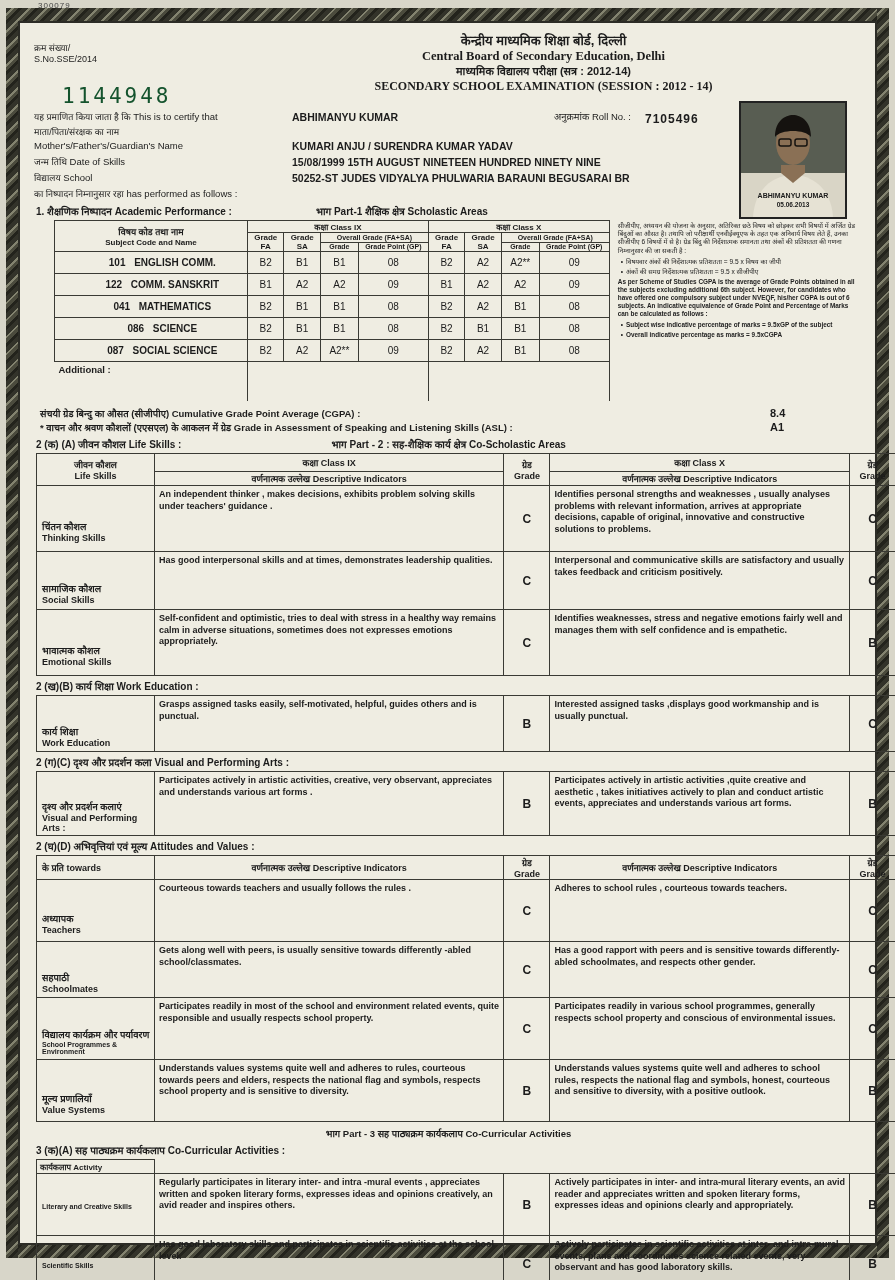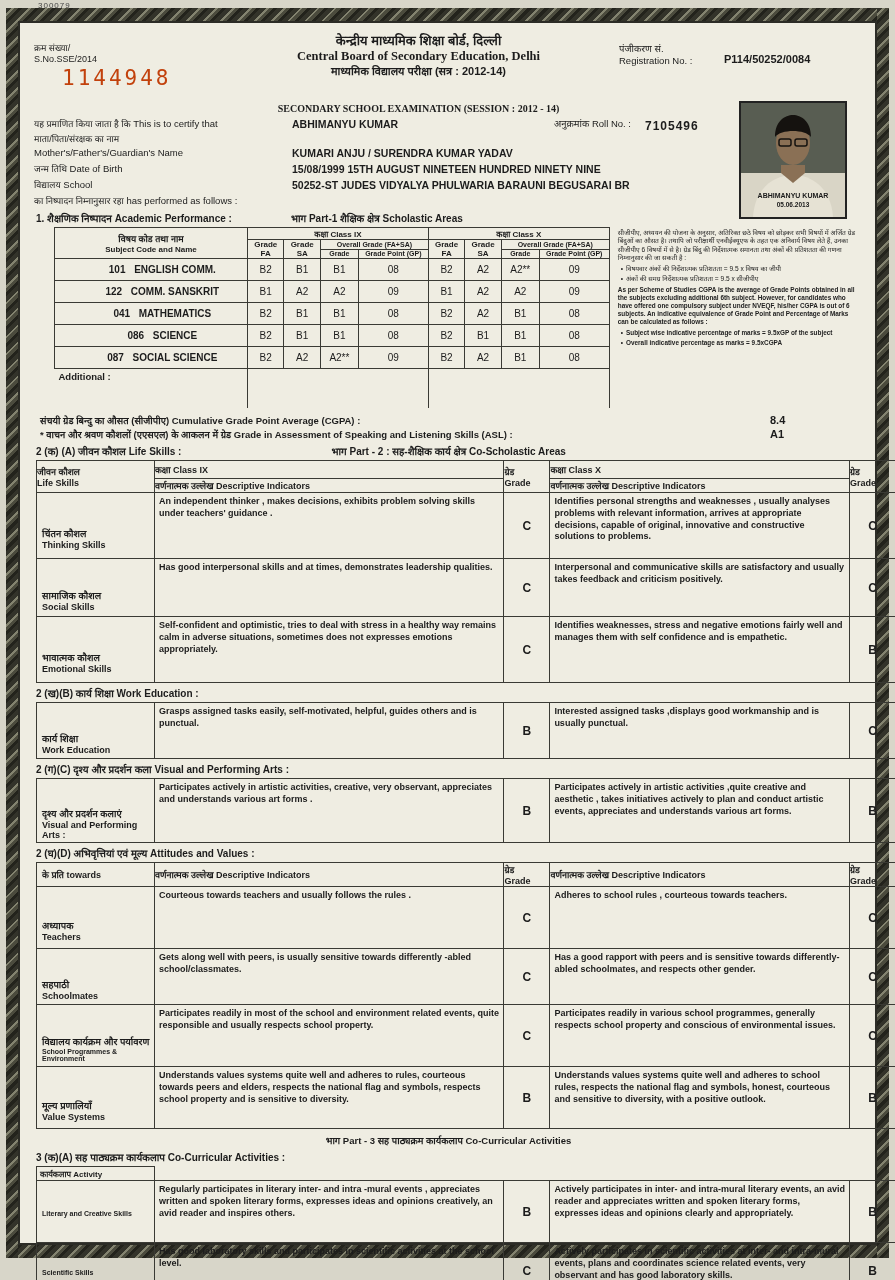--- a/index.html
+++ b/index.html
@@ -15,44 +15,44 @@
   .edge.bottom { left:0; right:0; bottom:0; height:13px; }
   .edge.left { left:0; top:0; bottom:0; width:12px; }
   .edge.right { right:0; top:0; bottom:0; width:12px; }
   .paper { position:absolute; left:12px; top:13px; right:12px; bottom:13px; background:#efede2; border:2px solid #2c2c26; padding:6px 12px 4px 14px; }
 
   .small-hi { font-size:9px; }
 
   
   .hdr { display:flex; margin-top:4px; }
   .hdr-left { width:190px; font-size:9px; padding-top:8px; }
-  .serial-no { font-size:21px; letter-spacing:3px; color:#c2410c; margin:2px 0 0 28px; font-family:"DejaVu Sans Mono",monospace; }
+  .serial-no { font-size:21px; letter-spacing:3px; color:#14532d; margin:20px 0 0 28px; font-family:"DejaVu Sans Mono",monospace; }
   .hdr-center { flex:1; text-align:center; line-height:1.25; }
   .hdr-center .l1 { font-size:13px; font-weight:700; }
   .hdr-center .l2 { font-size:12.5px; font-weight:700; font-family:"Liberation Serif","DejaVu Serif",serif; }
   .hdr-center .l3 { font-size:11px; font-weight:700; }
-  .hdr-center .l4 { font-size:10px; font-weight:700; font-family:"Liberation Serif","DejaVu Serif",serif;margin-top:24px; }
+  .hdr-center .l4 { font-size:12px; font-weight:700; font-family:"Liberation Serif","DejaVu Serif",serif; }
   .hdr-center .l5 { font-size:11px; font-weight:700; font-family:"Liberation Serif","DejaVu Serif",serif; }
   .hdr-right { width:250px; font-size:9.5px; padding-top:10px; padding-left:6px; }
   .reg-line { display:flex; }
   .reg-labels { width:105px; line-height:1.3; }
   .reg-val { font-weight:700; font-size:11px; padding-top:10px; }
   .photo { position:absolute; right:28px; top:78px; width:108px; height:118px; border:2px solid #222; background:#cfcdc0; }
 
   
   .stud { position:relative; font-size:9.5px; line-height:1.5; margin-top:2px; width:700px; }
   .srow { display:flex; }
   .slabel { width:258px; flex:none; }
   .sval { font-weight:700; font-size:10.5px; }
   .roll { position:absolute; left:520px; top:0; display:flex; }
   .roll .rv { font-weight:700; font-size:12px; margin-left:14px; letter-spacing:1px; }
 
   
   .sec-line { display:flex; font-size:10px; font-weight:700; margin:3px 0 2px 2px; }
-  .part-lab { margin-left:59px; font-weight:700; }
+  .part-lab { margin-left:84px; font-weight:700; }
 
   table { border-collapse:collapse; }
   td,th { border:1px solid #3a3a34; font-size:9px; vertical-align:top; }
   .ac-table td, .ac-table th { text-align:center; vertical-align:middle; }
   .ac-head { font-size:8px; font-weight:700; }
   .ac-head .hi { font-size:9px; }
   .ac-sub { font-size:7px; font-weight:700; }
   .ac-grade { font-weight:400; font-size:10px; }
   .subj-name { text-align:center; font-weight:700; font-size:10px; padding-left:14px; }
   .subj-name .code { display:inline-block; width:34px; }
@@ -71,21 +71,21 @@
   .asl-line { display:flex; font-size:9.5px; font-weight:700; margin:1px 0 2px 6px; }
   .asl-line .val { position:absolute; left:730px; font-size:11px; }
 
   
   .cs-table { width:860px; margin-left:2px; }
   .cs-table col.c-label { width:118px; }
   .cs-table col.c-d9 { width:350px; }
   .cs-table col.c-g9 { width:46px; }
   .cs-table col.c-d10 { width:300px; }
   .cs-table col.c-g10 { width:46px; }
-  .cs-head { text-align:left; font-weight:700; font-size:9px; vertical-align:middle; }
+  .cs-head { text-align:center; font-weight:700; font-size:9px; vertical-align:middle; }
   .lab-cell { font-size:9px; font-weight:700; padding:6px 3px 2px 5px; vertical-align:middle; }
   .lab-cell .hi { display:block; font-size:9.5px;margin-top:22px; }
   .desc-cell { font-weight:700; font-size:9px; line-height:1.3; padding:3px 4px; }
   .grade-cell { text-align:center; vertical-align:middle; font-weight:700; font-size:12px; }
   .act-head { font-size:8px; font-weight:700; padding:1px 3px; }
   .noborder { border:none !important; background:transparent; }
   .tiny-label { font-size:7px; font-weight:700; }
 
   .part3-line { text-align:center; font-size:9.5px; font-weight:700; margin:5px 0 2px; }
 </style>
@@ -106,29 +106,20 @@
         <div class="hdr-left">
           <div>क्रम संख्या/</div>
           <div>S.No.SSE/2014</div>
           <div class="serial-no">1144948</div>
         </div>
         <div class="hdr-center">
           <div class="l1">केन्द्रीय माध्यमिक शिक्षा बोर्ड, दिल्ली</div>
           <div class="l2">Central Board of Secondary Education, Delhi</div>
           <div class="l3">माध्यमिक विद्यालय परीक्षा (सत्र : 2012-14)</div>
           <div class="l4">SECONDARY SCHOOL EXAMINATION (SESSION : 2012 - 14)</div>
-        </div>
-        <div class="hdr-right">
-          <div class="reg-line">
-            <div class="reg-labels">
-              <div>पंजीकरण सं.</div>
-              <div>Registration No. :</div>
-            </div>
-            <div class="reg-val">P114/50252/0084</div>
-          </div>
         </div>
       </div>
 
       <div class="photo">
         <svg width="104" height="114" viewBox="0 0 104 114">
           <rect x="0" y="0" width="104" height="114" fill="#585d52"></rect>
           <rect x="0" y="70" width="104" height="44" fill="#d9d5c6"></rect>
           <path d="M12,114 C14,84 34,72 52,72 C70,72 90,84 92,114 Z" fill="#e6e2d4"></path>
           <ellipse cx="52" cy="40" rx="17" ry="22" fill="#8a7055"></ellipse>
           <path d="M34,34 C34,18 44,12 52,12 C60,12 70,18 70,34 C64,26 40,26 34,34 Z" fill="#15120f"></path>
@@ -156,21 +147,21 @@
         <div class="srow">
             <div class="slabel small-hi">माता/पिता/संरक्षक का नाम</div>
           </div>
         <div class="srow">
           <div class="slabel">Mother's/Father's/Guardian's Name</div>
           <div class="sval">KUMARI ANJU / SURENDRA KUMAR YADAV</div>
         </div>
         <div class="srow">
           <div class="slabel">
             <span class="small-hi">जन्म तिथि</span>
-            <span>Date of Birth</span>
+            <span>Date of Skills</span>
           </div>
           <div class="sval">15/08/1999   15TH AUGUST    NINETEEN HUNDRED NINETY NINE</div>
         </div>
         <div class="srow">
           <div class="slabel">
             <span class="small-hi">विद्यालय</span>
             <span>School</span>
           </div>
           <div class="sval">50252-ST JUDES VIDYALYA PHULWARIA BARAUNI BEGUSARAI BR</div>
         </div>

